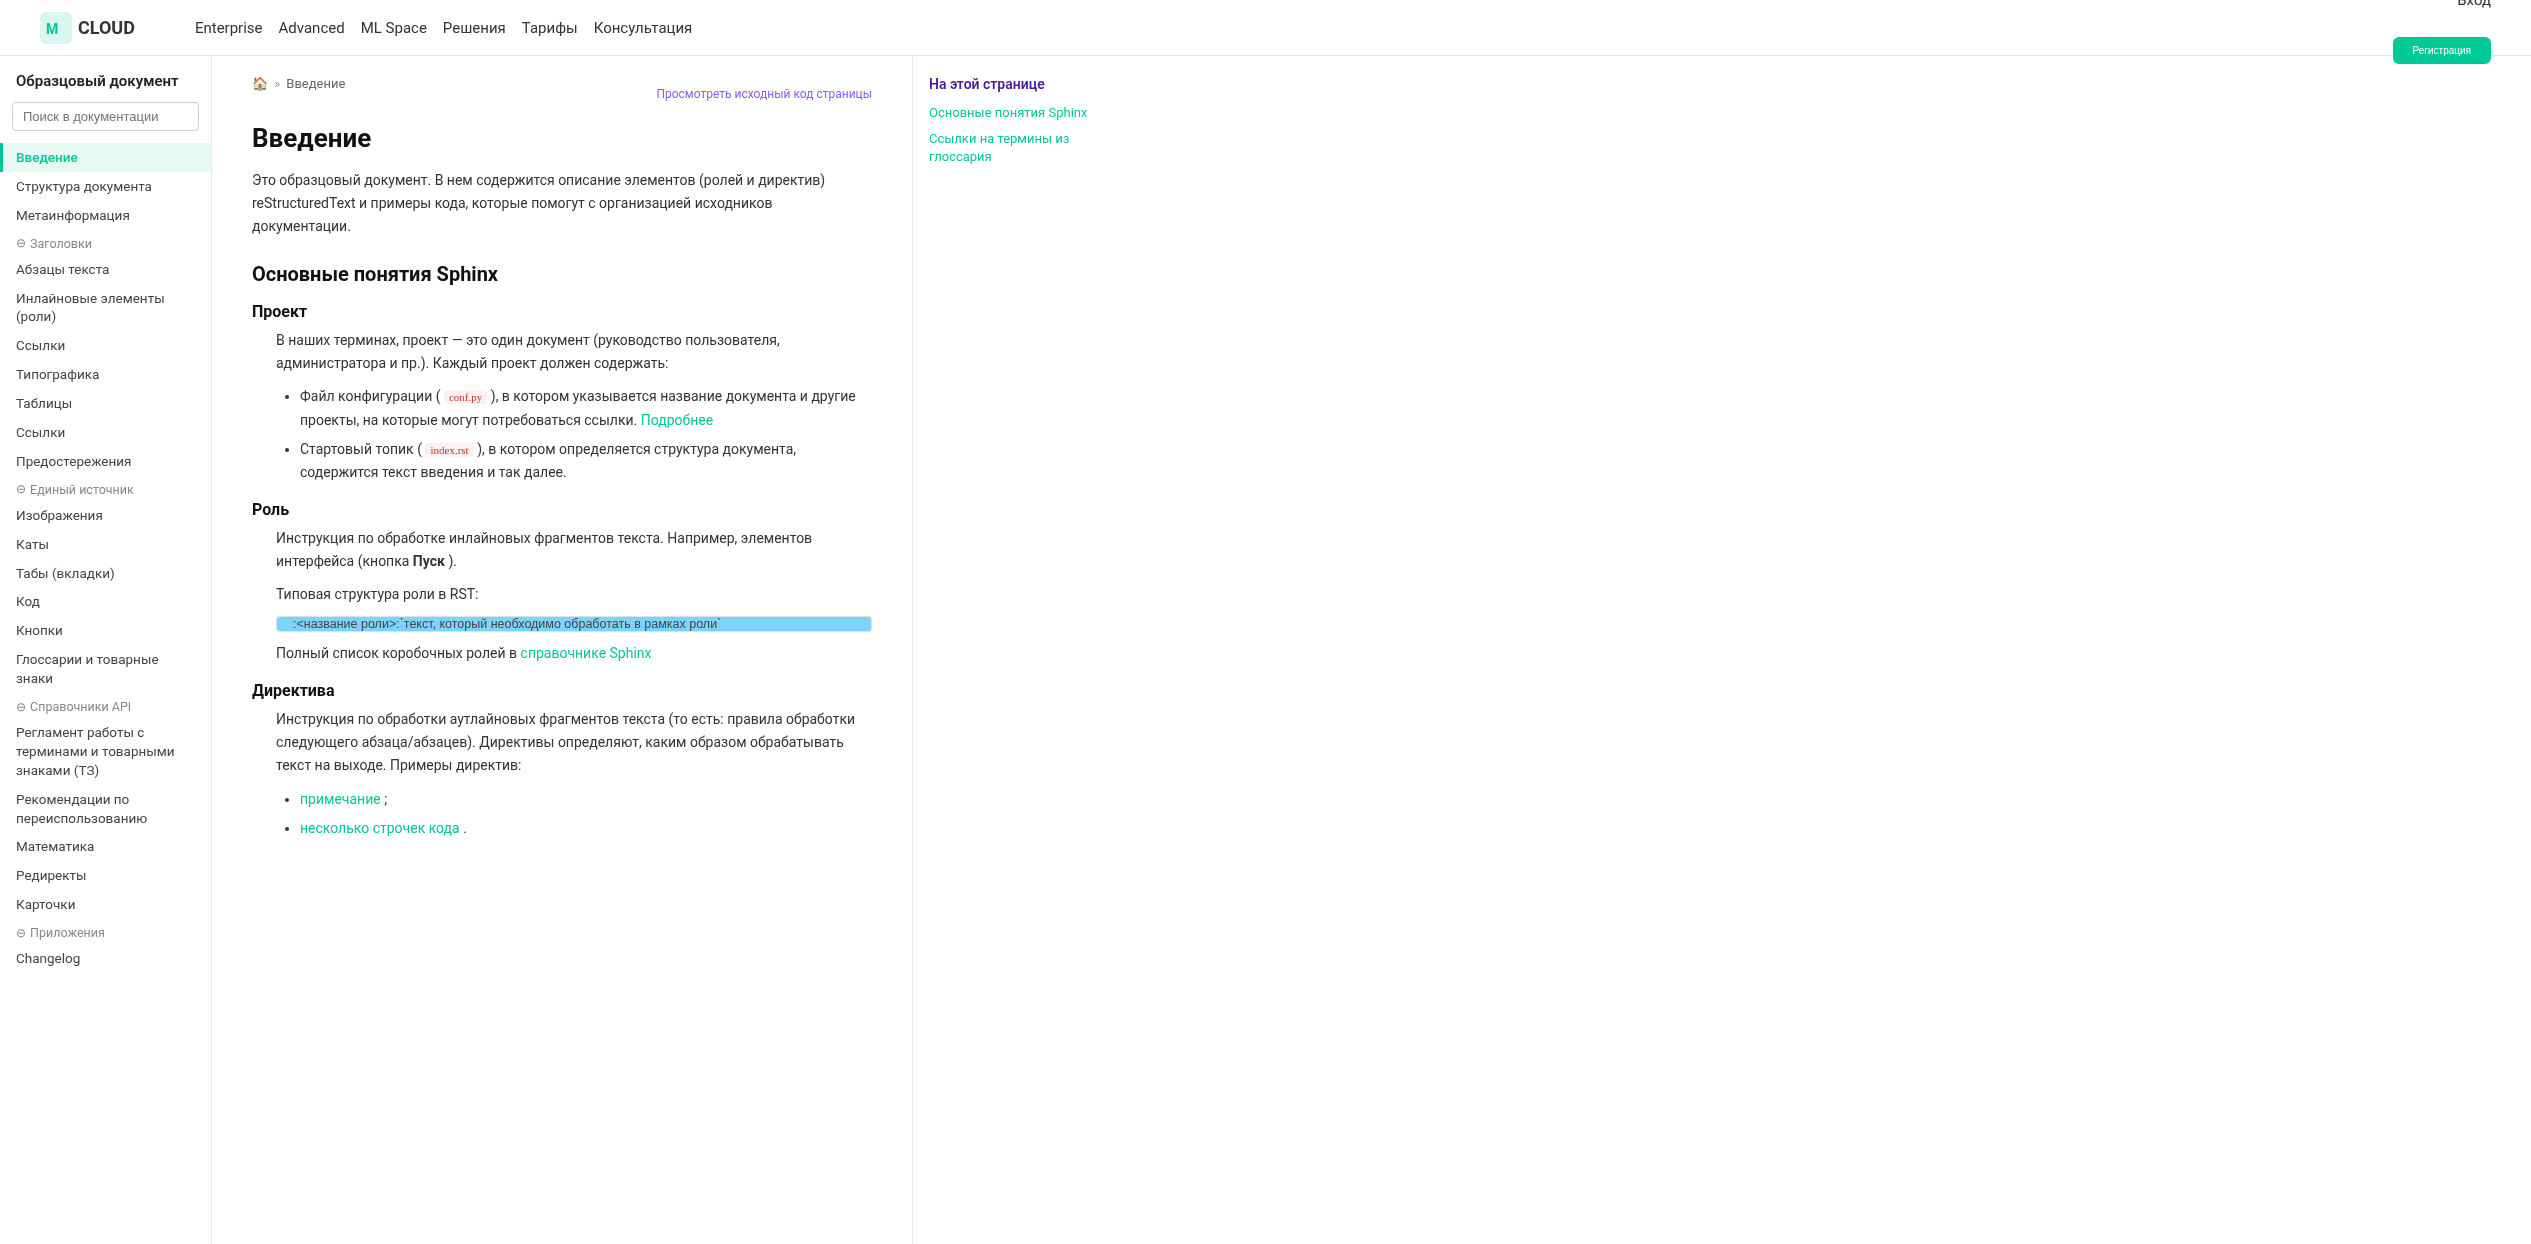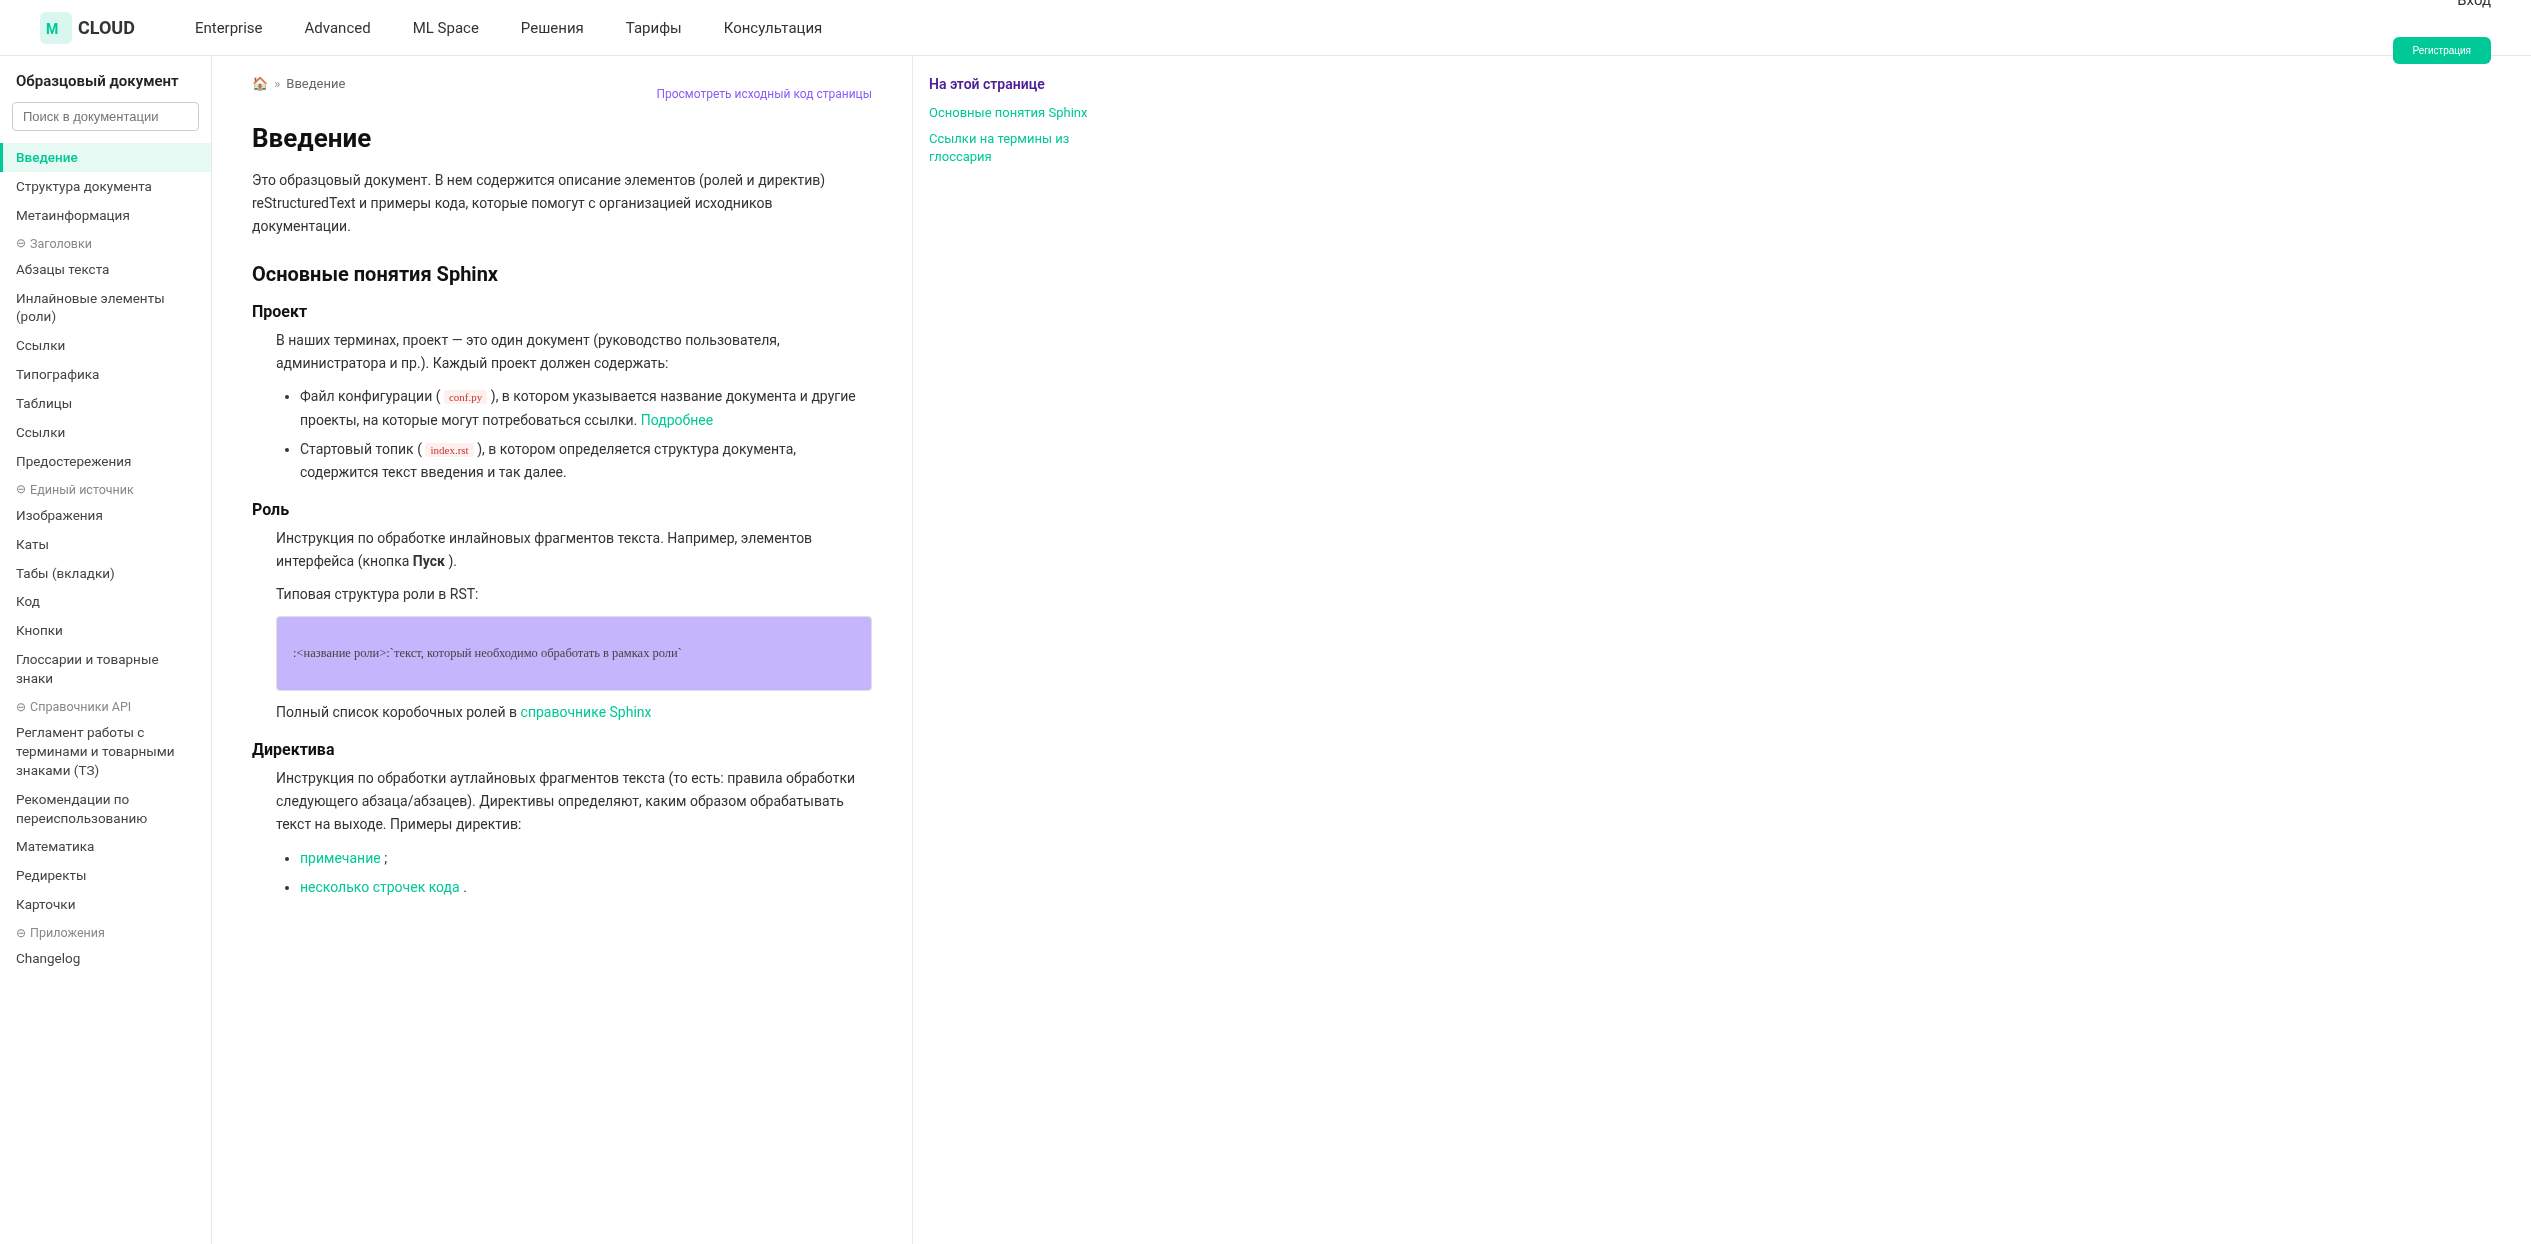--- a/index.html
+++ b/index.html
@@ -23,21 +23,21 @@
       color: #333;
       margin-right: 60px;
       text-decoration: none;
     }
     .logo-icon {
       width: 32px;
       height: 32px;
     }
     .nav {
       display: flex;
-      gap: 42px;
+      gap: 16px;
       flex: 1;
     }
     .nav a {
       text-decoration: none;
       color: #333;
       font-size: 15px;
     }
     .header-right {
       display: flex;
       align-items: flex-end;
@@ -191,25 +191,25 @@
     .article a { color: #00c896; text-decoration: none; }
     .code-inline {
       background: #fff0f0;
       color: #c0392b;
       padding: 1px 5px;
       border-radius: 3px;
       font-family: Liberation Serif, serif;
       font-size: 11px;
     }
     .code-block {
-      background: #c4b5fd;
+      background: #7dd3fc;
       border: 1px solid #e0e0e0;
       border-radius: 4px;
-      padding: 29px 16px;
-      font-family: Liberation Serif, serif;
+      padding: 0 16px;
+      font-family: Liberation Sans, sans-serif;
       font-size: 12.5px;
       color: #444;
       margin: 10px 0;
       overflow-x: auto;
     }
     .indented {
       margin-left: 24px;
     }
 
     

